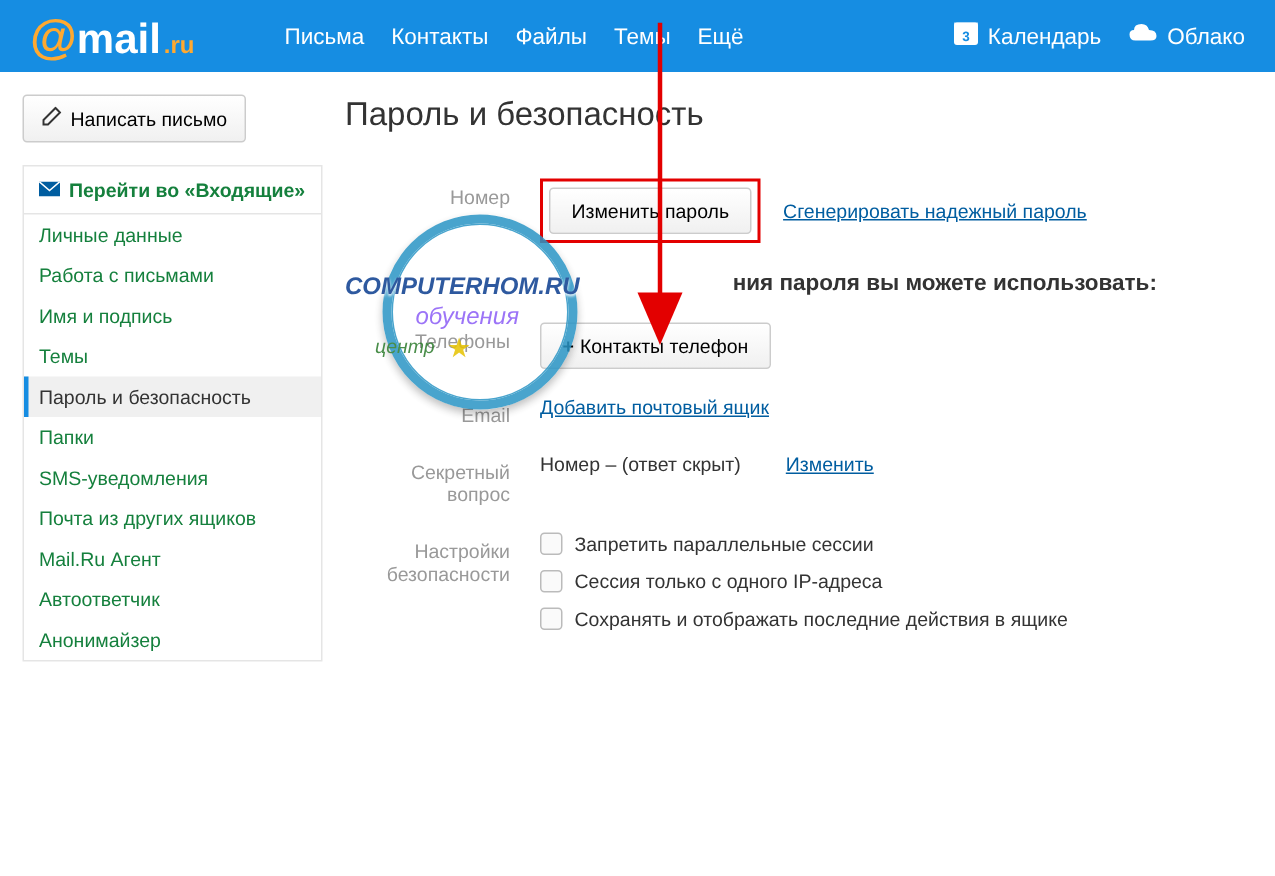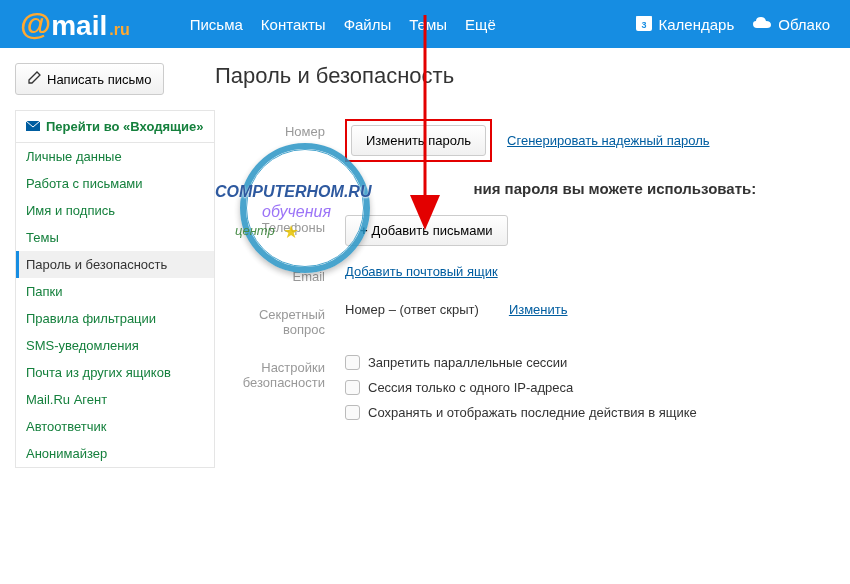--- a/index.html
+++ b/index.html
@@ -7,21 +7,21 @@
 .header { background: #168de2; height: 48px; display: flex; align-items: center; padding: 0 20px; }
 .logo { display: flex; align-items: baseline; font-size: 28px; font-weight: bold; margin-right: 60px; }
 .logo-at { color: #ffa930; font-size: 32px; }
 .logo-mail { color: #fff; }
 .logo-ru { color: #ffa930; font-size: 16px; margin-left: 2px; }
 .nav { display: flex; gap: 18px; flex: 1; }
 .nav a { color: #fff; text-decoration: none; font-size: 15px; }
 .nav-right { display: flex; gap: 18px; align-items: center; }
 .nav-right a { color: #fff; text-decoration: none; font-size: 15px; display: flex; align-items: center; gap: 6px; }
 .cal-icon, .cloud-icon { display: inline-block; }
-.body-wrap { display: flex; padding: 15px 20px 0 15px; }
+.body-wrap { display: flex; padding: 15px 20px 0 15px; gap: 15px; }
 .left-col { width: 200px; flex-shrink: 0; }
 .compose-btn { background: linear-gradient(#fff,#f0f0f0); border: 1px solid #ccc; border-radius: 3px; padding: 7px 12px; font-size: 13px; cursor: pointer; display: flex; align-items: center; gap: 6px; margin-bottom: 15px; }
 .sidebar { border: 1px solid #e5e5e5; }
 .sidebar-item { padding: 6px 10px; color: #15803d; cursor: pointer; font-size: 13px; }
 .sidebar-item.inbox { font-weight: bold; display: flex; align-items: center; gap: 6px; border-bottom: 1px solid #e5e5e5; padding: 8px 10px; }
 .sidebar-item.active { background: #f0f0f0; border-left: 3px solid #168de2; padding-left: 7px; color: #333; }
 .content { flex: 1; position: relative; }
 h1 { font-size: 22px; font-weight: normal; color: #333; margin-bottom: 30px; }
 .row { display: flex; margin-bottom: 18px; align-items: flex-start; }
 .row-label { width: 130px; text-align: right; color: #999; font-size: 13px; padding-right: 20px; padding-top: 5px; flex-shrink: 0; }
@@ -102,21 +102,20 @@
         </span>
         <span>Перейти во «Входящие»</span>
       </div>
       <div id="sidebar-items">
           <div class="sidebar-item">Личные данные</div>
           <div class="sidebar-item">Работа с письмами</div>
           <div class="sidebar-item">Имя и подпись</div>
           <div class="sidebar-item">Темы</div>
           <div class="sidebar-item active">Пароль и безопасность</div>
           <div class="sidebar-item">Папки</div>
-          <div class="sidebar-item">Правила фильтрации</div>
           <div class="sidebar-item">SMS-уведомления</div>
           <div class="sidebar-item">Почта из других ящиков</div>
           <div class="sidebar-item">Mail.Ru Агент</div>
           <div class="sidebar-item">Автоответчик</div>
           <div class="sidebar-item">Анонимайзер</div>
         </div>
     </div>
   </div>
 
   <div class="content">
@@ -147,21 +146,21 @@
     </div>
 
     <div class="subheading" style="margin-left:130px;">
       <span style="visibility:hidden;">Для восстановле</span><span>ния пароля вы можете использовать:</span>
     </div>
 
     <div class="row">
       <div class="row-label">Телефоны</div>
       <div class="row-content" style="display:block;">
         <button class="btn">
-          <span class="plus">+</span><span>Добавить письмами</span>
+          <span class="plus">+</span><span>Контакты телефон</span>
         </button>
       </div>
     </div>
 
     <div class="row">
       <div class="row-label">Email</div>
       <div class="row-content">
         <a class="link">Добавить почтовый ящик</a>
       </div>
     </div>

